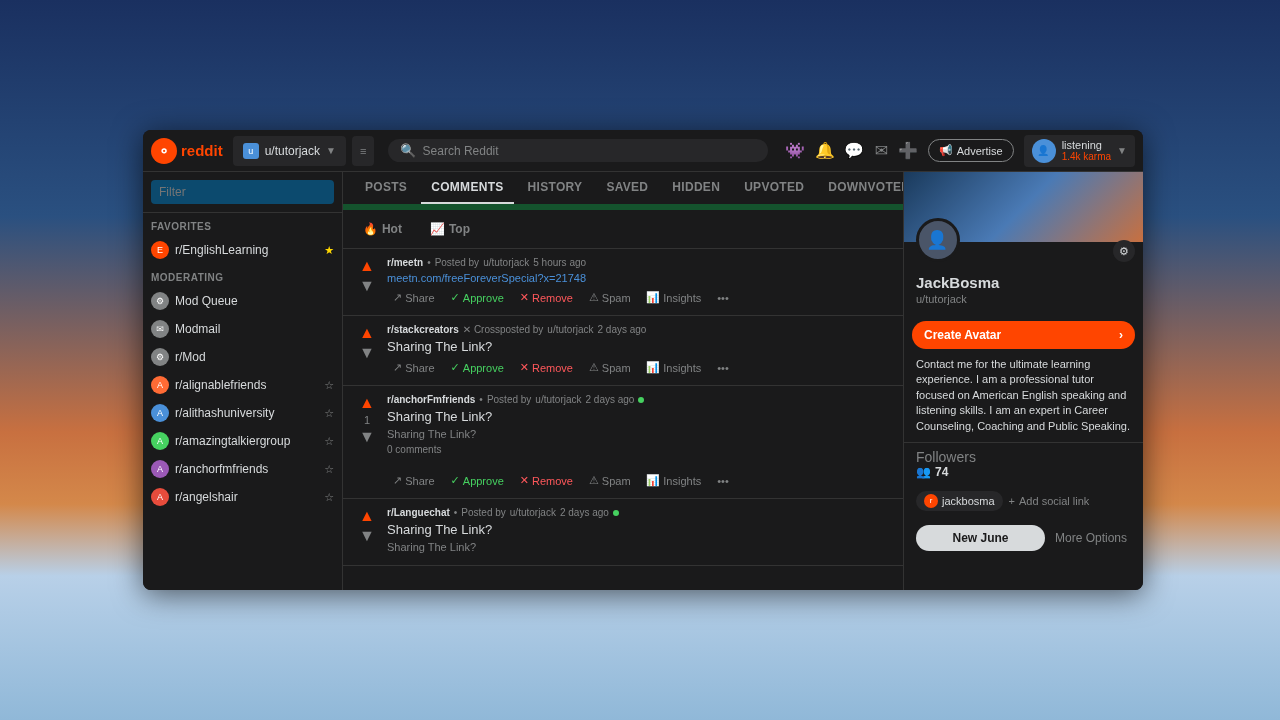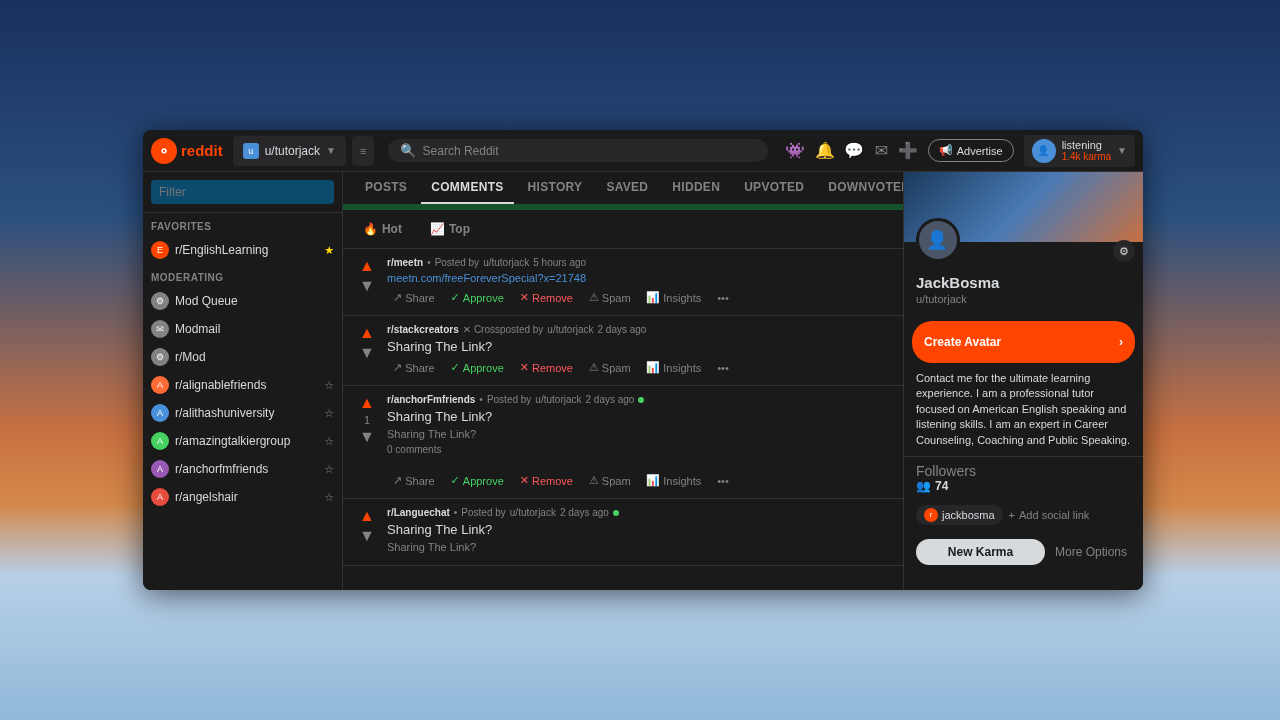--- a/index.html
+++ b/index.html
@@ -477,21 +477,21 @@
       margin-top: 2px;
     }
 
     .create-avatar-btn {
       width: calc(100% - 16px);
       margin: 8px;
       background: #ff4500;
       border: none;
       border-radius: 20px;
       color: white;
-      padding: 14px 12px;
+      padding: 7px 12px;
       font-size: 12px;
       font-weight: 700;
       cursor: pointer;
       display: flex;
       align-items: center;
       justify-content: space-between;
     }
 
     .profile-bio {
       padding: 0 12px 8px;
@@ -890,20 +890,20 @@
           <div class="link-icon">r</div>
           <span>jackbosma</span>
         </div>
         <div class="add-social">
           <span style="color:#818384;">+</span>
           <span>Add social link</span>
         </div>
       </div>
 
       <div class="action-buttons">
-        <button class="new-post-btn">New Karma</button>
+        <button class="new-post-btn">New June</button>
         <button class="more-options-btn">More Options</button>
       </div>
 
     </div>
 
   </div>
 </div>
 
 </body></html>

